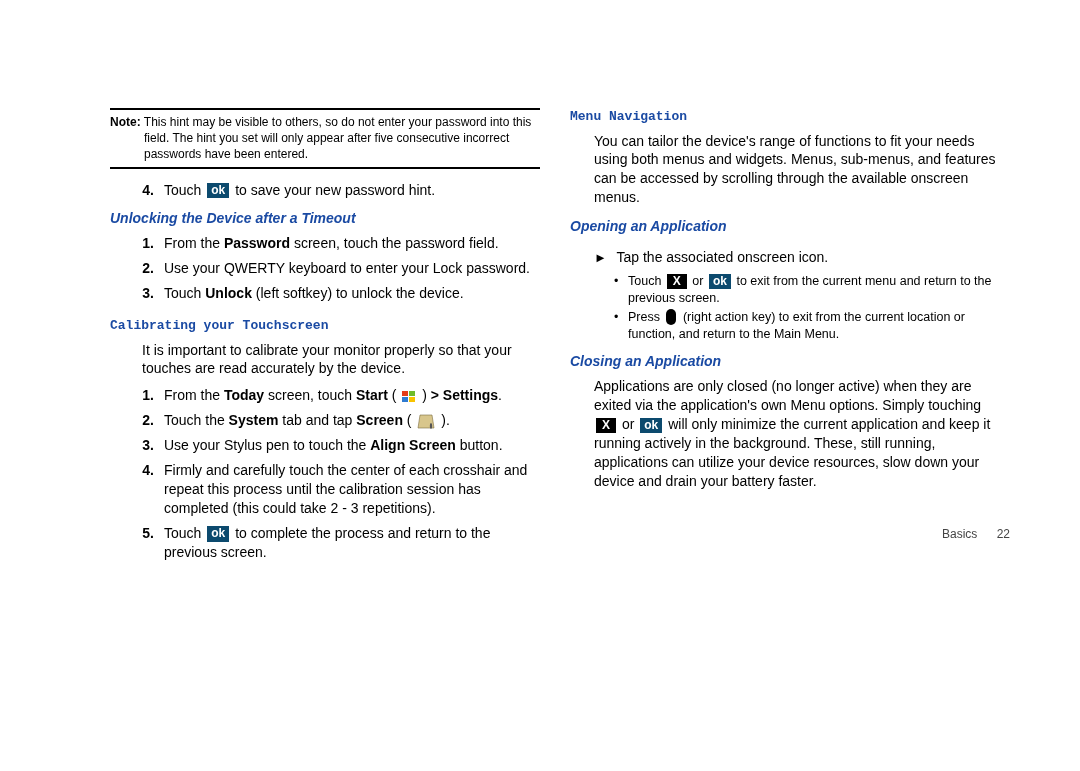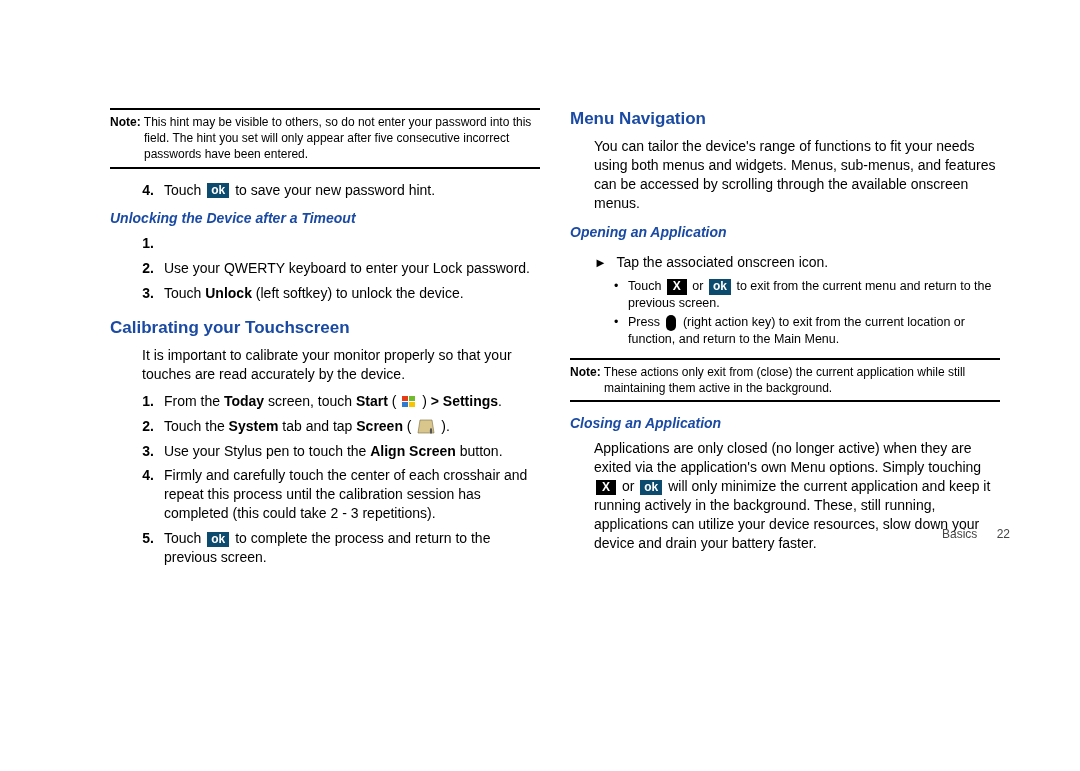--- a/index.html
+++ b/index.html
@@ -86,22 +86,23 @@
   .subhead {
     color: #1a4aa3;
     font-weight: bold;
     font-style: italic;
     font-size: 14px;
     margin: 10px 0 6px 0;
   }
   .h2 {
     color: #1a4aa3;
     font-weight: bold;
-    font-size: 17px;
+    font-size: 13px;
     margin: 14px 0 6px 0;
+    font-family: Liberation Mono, monospace;
   }
   .para {
     margin: 4px 0 8px 32px;
   }
   .para-r {
     margin: 4px 0 8px 24px;
   }
   .bold { font-weight: bold; }
   .win-icon {
     display: inline-block;
@@ -177,20 +178,23 @@
         <span>Touch </span>
         <span class="ok-btn">ok</span>
         <span> to save your new password hint.</span>
       </div>
     </div>
 
     <div class="subhead">Unlocking the Device after a Timeout</div>
 
     <div class="step">
       <div class="step-num">1.</div>
+      <div class="step-body">
+        <span>From the </span><span class="bold">Password</span><span> screen, touch the password field.</span>
+      </div>
     </div>
     <div class="step">
       <div class="step-num">2.</div>
       <div class="step-body">Use your QWERTY keyboard to enter your Lock password.</div>
     </div>
     <div class="step">
       <div class="step-num">3.</div>
       <div class="step-body">
         <span>Touch </span><span class="bold">Unlock</span><span> (left softkey) to unlock the device.</span>
       </div>
@@ -273,26 +277,20 @@
 
     <div class="bullet">
       <div class="dot">•</div>
       <div class="bb">
         <span>Press </span>
         <span class="key-icon"></span>
         <span> (right action key) to exit from the current location or function, and return to the Main Menu.</span>
       </div>
     </div>
 
-    <div class="note-box" style="margin-top:10px">
-      <span class="note-hanging2">
-        <span class="note-label">Note:</span>
-        <span>These actions only exit from (close) the current application while still maintaining them active in the background.</span>
-      </span>
-    </div>
 
     <div class="subhead">Closing an Application</div>
 
     <div class="para-r">
       <span>Applications are only closed (no longer active) when they are exited via the application's own Menu options. Simply touching </span>
       <span class="x-btn">X</span>
       <span> or </span>
       <span class="ok-btn">ok</span>
       <span> will only minimize the current application and keep it running actively in the background. These, still running, applications can utilize your device resources, slow down your device and drain your battery faster.</span>
     </div>

